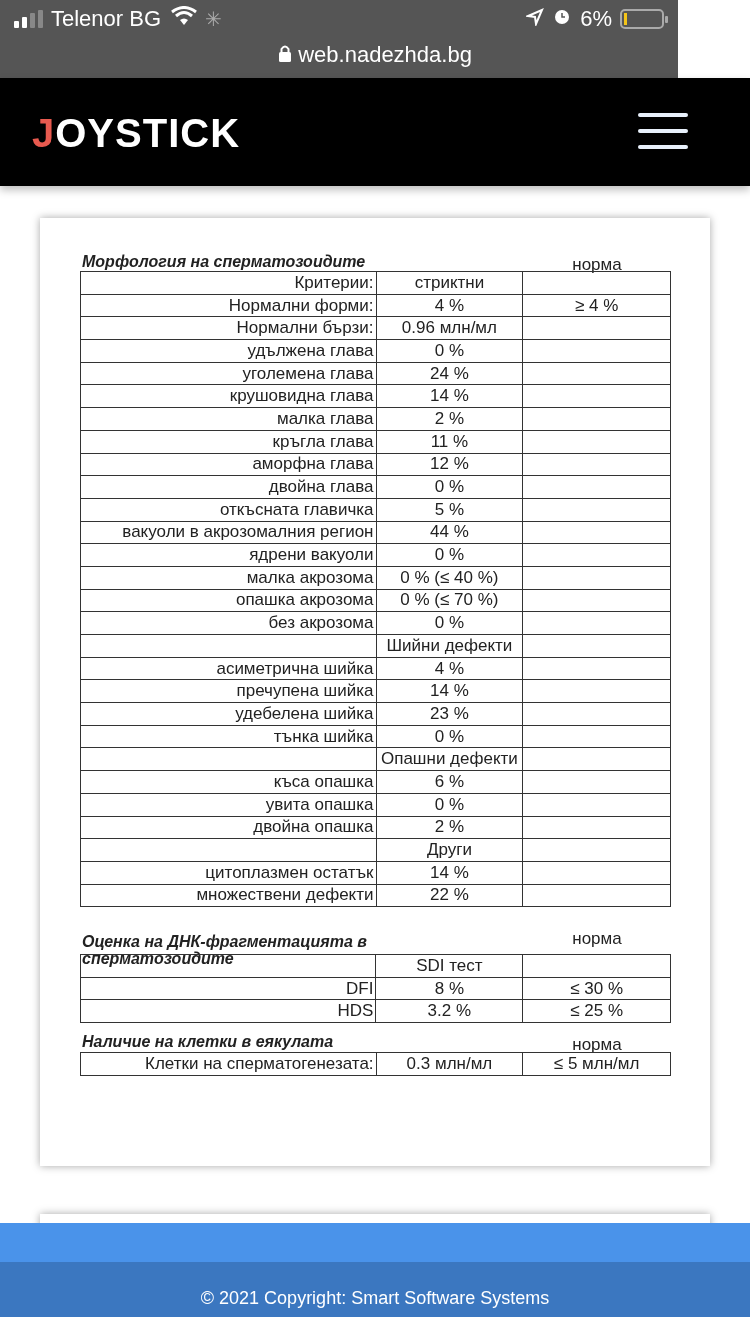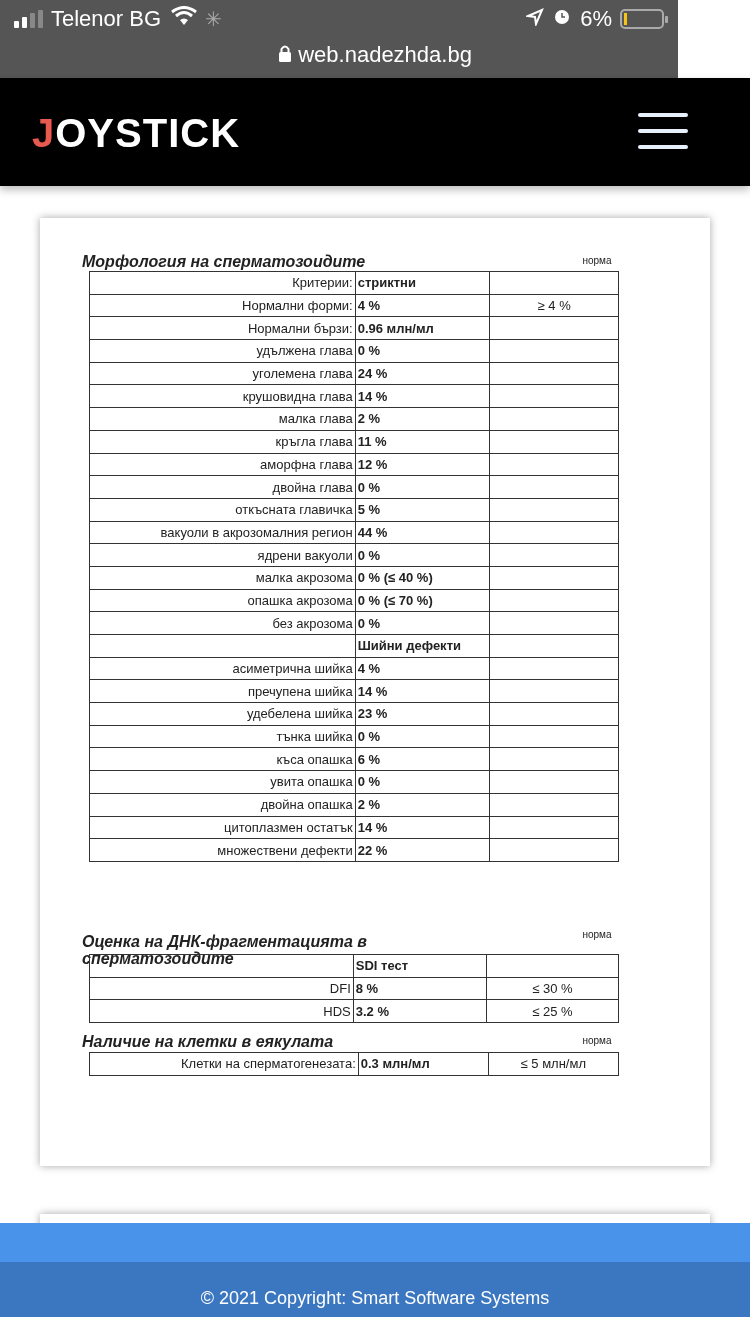--- a/index.html
+++ b/index.html
@@ -16,25 +16,25 @@
   .battery .lvl { position: absolute; left: 2px; top: 2px; width: 3px; height: 12px; background: #f5c518; }
   .url { position: absolute; left: 0; width: 750px; top: 42px; text-align: center; font-size: 22px; color: #fff; }
   .navbar { position: absolute; left: 0; top: 78px; width: 750px; height: 108px; background: #000000; box-shadow: 0 4px 8px rgba(0,0,0,0.25); z-index: 2; }
   .logo { position: absolute; left: 32px; top: 33px; font-size: 40px; font-weight: bold; color: #fff; letter-spacing: 1px; }
   .logo .j { color: #e85a4f; }
   .hamburger { position: absolute; left: 638px; top: 35px; width: 50px; height: 38px; }
   .hamburger span { position: absolute; left: 0; width: 50px; height: 4px; background: #e8f0fb; border-radius: 2px; }
   .page { position: absolute; left: 40px; top: 218px; width: 670px; height: 948px; background: #fff; box-shadow: 0 0 8px rgba(0,0,0,0.35); }
   .page2 { position: absolute; left: 40px; top: 1214px; width: 670px; height: 40px; background: #fff; box-shadow: 0 0 8px rgba(0,0,0,0.35); }
   .sec-title { position: absolute; left: 42px; font-size: 16px; font-weight: bold; font-style: italic; color: #222; line-height: 17px; }
-  .norma { position: absolute; left: 483px; width: 148px; text-align: center; font-size: 10px; color: #222; }
-  table { position: absolute; left: 49px; width: 530px; border-collapse: collapse; font-size: 13px; color: #222; }
+  .norma { position: absolute; left: 483px; width: 148px; text-align: center; font-size: 17px; color: #222; }
+  table { position: absolute; left: 40px; width: 591px; border-collapse: collapse; font-size: 17px; color: #222; }
   td { border: 1px solid #333; height: 22.7px; padding: 0 2px; }
   td.c1 { width: 296px; text-align: right; }
-  td.c2 { width: 147px; font-weight: bold; }
+  td.c2 { width: 147px; text-align: center; font-weight: normal; }
   td.c3 { width: 148px; text-align: center; }
   .footer-top { position: absolute; left: 0; top: 1223px; width: 750px; height: 39px; background: #4a93ea; }
   .footer { position: absolute; left: 0; top: 1262px; width: 750px; height: 55px; background: #3b77c0; color: #fff; font-size: 18px; text-align: center; line-height: 72px; }
 </style>
 </head>
 <body>
 
 <div class="statusbar">
   <div class="sb-left">
     <div class="signal">
@@ -195,32 +195,42 @@
           <td class="c1">удебелена шийка</td>
           <td class="c2">23 %</td>
           <td class="c3"></td>
         </tr>
         <tr>
           <td class="c1">тънка шийка</td>
           <td class="c2">0 %</td>
           <td class="c3"></td>
         </tr>
         <tr>
+          <td class="c1"></td>
+          <td class="c2">Опашни дефекти</td>
+          <td class="c3"></td>
+        </tr>
+        <tr>
           <td class="c1">къса опашка</td>
           <td class="c2">6 %</td>
           <td class="c3"></td>
         </tr>
         <tr>
           <td class="c1">увита опашка</td>
           <td class="c2">0 %</td>
           <td class="c3"></td>
         </tr>
         <tr>
           <td class="c1">двойна опашка</td>
           <td class="c2">2 %</td>
+          <td class="c3"></td>
+        </tr>
+        <tr>
+          <td class="c1"></td>
+          <td class="c2">Други</td>
           <td class="c3"></td>
         </tr>
         <tr>
           <td class="c1">цитоплазмен остатък</td>
           <td class="c2">14 %</td>
           <td class="c3"></td>
         </tr>
         <tr>
           <td class="c1">множествени дефекти</td>
           <td class="c2">22 %</td>

